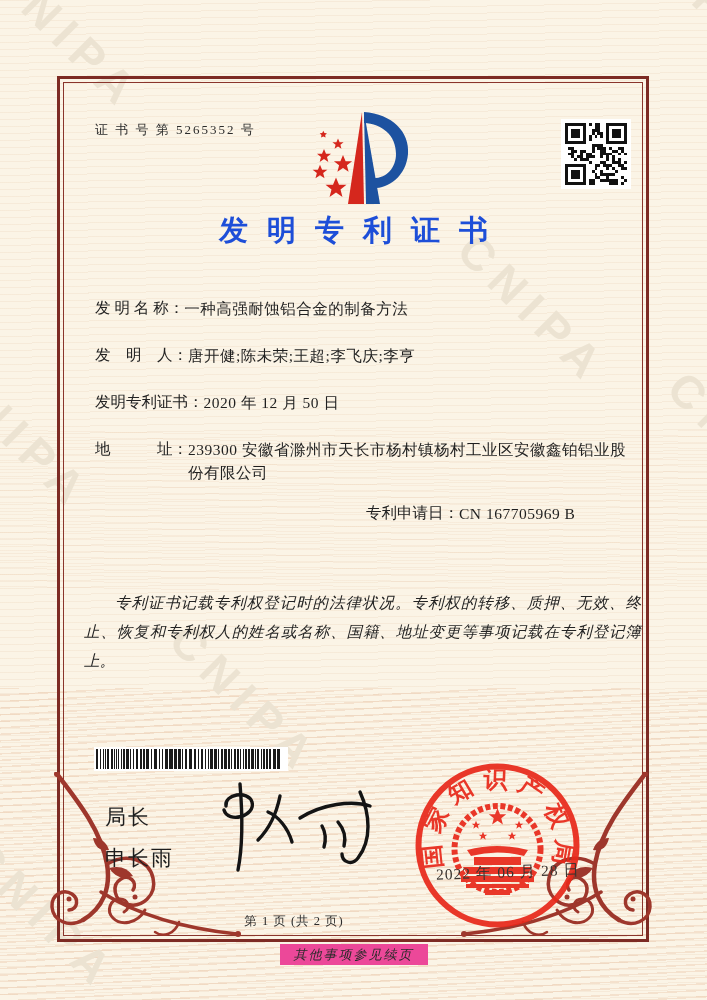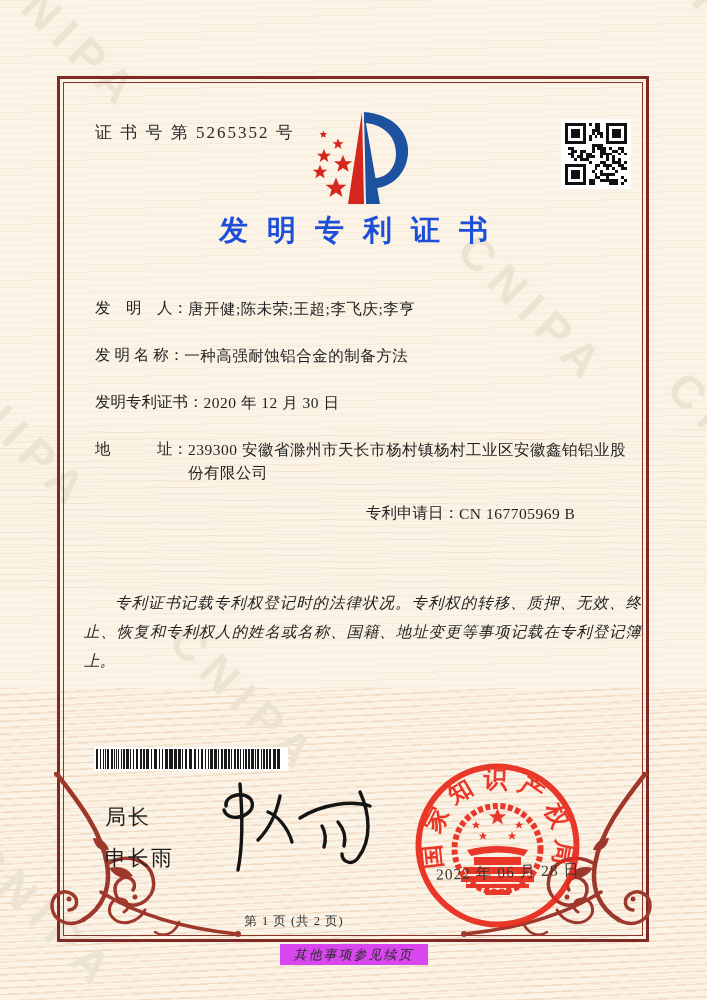--- a/index.html
+++ b/index.html
@@ -20,21 +20,21 @@
 
   .wm{position:absolute;font-family:"Liberation Sans","DejaVu Sans",sans-serif;
       font-weight:bold;font-size:46px;letter-spacing:10px;color:#ece3d2;
       transform:rotate(45deg);white-space:nowrap;pointer-events:none;}
 
   .frame-outer{position:absolute;left:57px;top:76px;width:586px;height:860px;
       border:3px solid #7d2b24;}
   .frame-inner{position:absolute;left:3px;top:3px;right:3px;bottom:3px;
       border:1px solid #8a352c;}
 
-  .certno{position:absolute;left:95px;top:121px;font-size:17px;letter-spacing:2px;color:#2b2b2b;}
+  .certno{position:absolute;left:95px;top:121px;font-size:13px;letter-spacing:2px;color:#2b2b2b;}
 
   .logo{position:absolute;left:288px;top:104px;width:140px;height:106px;}
   .qr{position:absolute;left:561px;top:119px;width:70px;height:70px;background:#fff;padding:0;}
   .qr svg{position:absolute;left:4px;top:4px;width:62px;height:62px;}
 
   .title{position:absolute;left:0;top:211px;width:707px;text-align:center;
       font-size:29px;font-weight:bold;color:#1d4ed8;letter-spacing:19px;text-indent:19px;}
 
   .fields{position:absolute;left:95px;top:297px;width:545px;font-size:15.5px;}
   .frow{margin-bottom:24px;line-height:21px;}
@@ -60,21 +60,21 @@
   .flourish-left{left:49px;top:772px;}
   .flourish-right{left:458px;top:772px;transform:scaleX(-1);}
 
   .seal{position:absolute;left:405px;top:753px;width:185px;height:185px;}
   .seal-date{position:absolute;left:436px;top:862px;width:160px;font-size:15.5px;
       color:#3a3430;letter-spacing:1px;transform:rotate(-2deg);white-space:nowrap;}
 
   .pageno{position:absolute;left:0;top:913px;width:588px;text-align:center;
       font-size:12.5px;color:#2d2d2d;letter-spacing:1px;}
   .contnote{position:absolute;left:0;top:946px;width:707px;text-align:center;font-size:13px;}
-  .contnote span{background:#d946ef;padding:3px 14px;color:#2b2b2b;letter-spacing:2px;font-style:italic;}
+  .contnote span{background:#ec4899;padding:3px 14px;color:#2b2b2b;letter-spacing:2px;font-style:italic;}
 </style>
 </head>
 <body>
 
 <div class="tex tex-top"></div>
 <div class="tex tex-mid"></div>
 <div class="tex tex-bottom"></div>
 
 <div class="wm" style="left:-28px;top:8px;">CNIPA</div>
 <div class="wm" style="left:596px;top:-46px;">CNIPA</div>
@@ -278,27 +278,27 @@
       <rect x="0" y="14" width="7" height="7" fill="#111"></rect>
       <rect x="1" y="15" width="5" height="5" fill="#fff"></rect>
       <rect x="2" y="16" width="3" height="3" fill="#111"></rect>
     </svg>
 </div>
 
 <div class="title">发明专利证书</div>
 
 <div class="fields">
   <div class="frow">
+    <span class="flabel">发 明 名 称：</span><span class="fvalue">一种高强耐蚀铝合金的制备方法</span>
+  </div>
+  <div class="frow">
     <span class="flabel">发　明　人：</span><span class="fvalue">唐开健;陈未荣;王超;李飞庆;李亨</span>
   </div>
   <div class="frow">
-    <span class="flabel">发 明 名 称：</span><span class="fvalue">一种高强耐蚀铝合金的制备方法</span>
-  </div>
-  <div class="frow">
-    <span class="flabel">发明专利证书：</span><span class="fvalue">2020 年 12 月 30 日</span>
+    <span class="flabel">发明专利证书：</span><span class="fvalue">2020 年 12 月 50 日</span>
   </div>
   <div class="frow" style="margin-bottom:18px;">
     <span class="flabel">地　　　址：</span><span class="fvalue">239300 安徽省滁州市天长市杨村镇杨村工业区安徽鑫铂铝业股份有限公司</span>
   </div>
   <div class="frow grant-row">
     <span class="grant2">
       <span class="flabel">专利申请日：</span><span class="fvalue">CN 167705969 B</span>
     </span>
   </div>
 </div>

